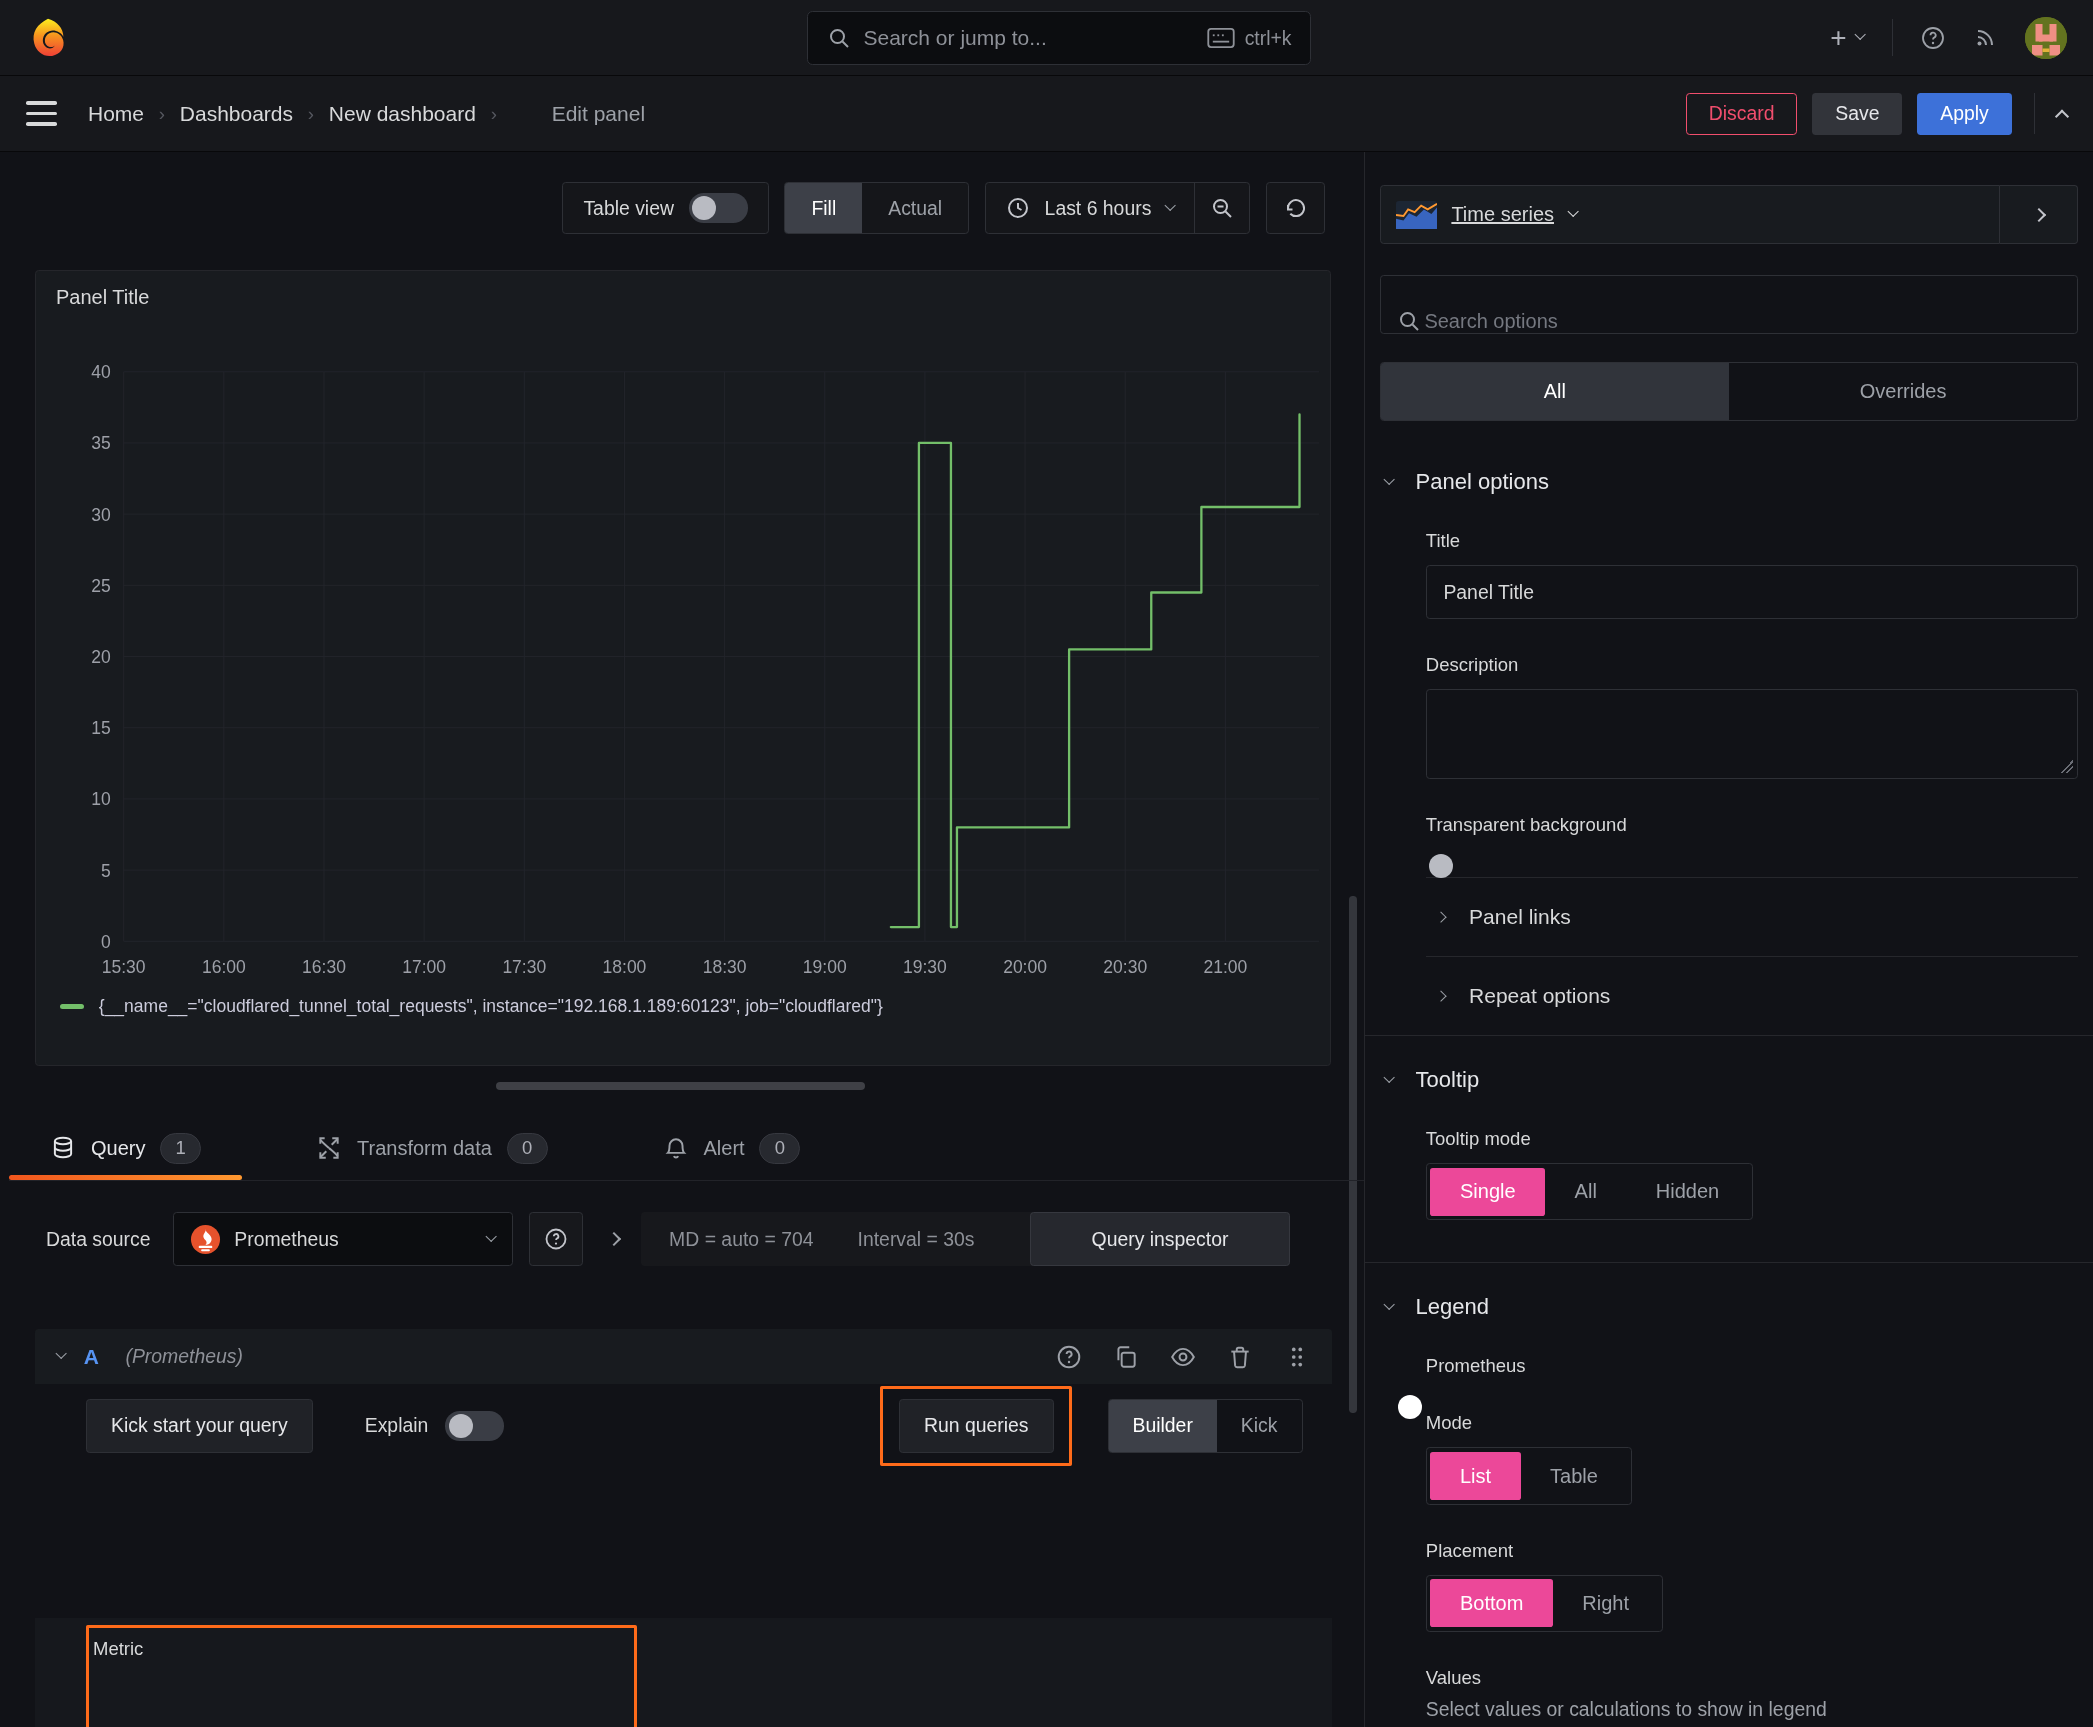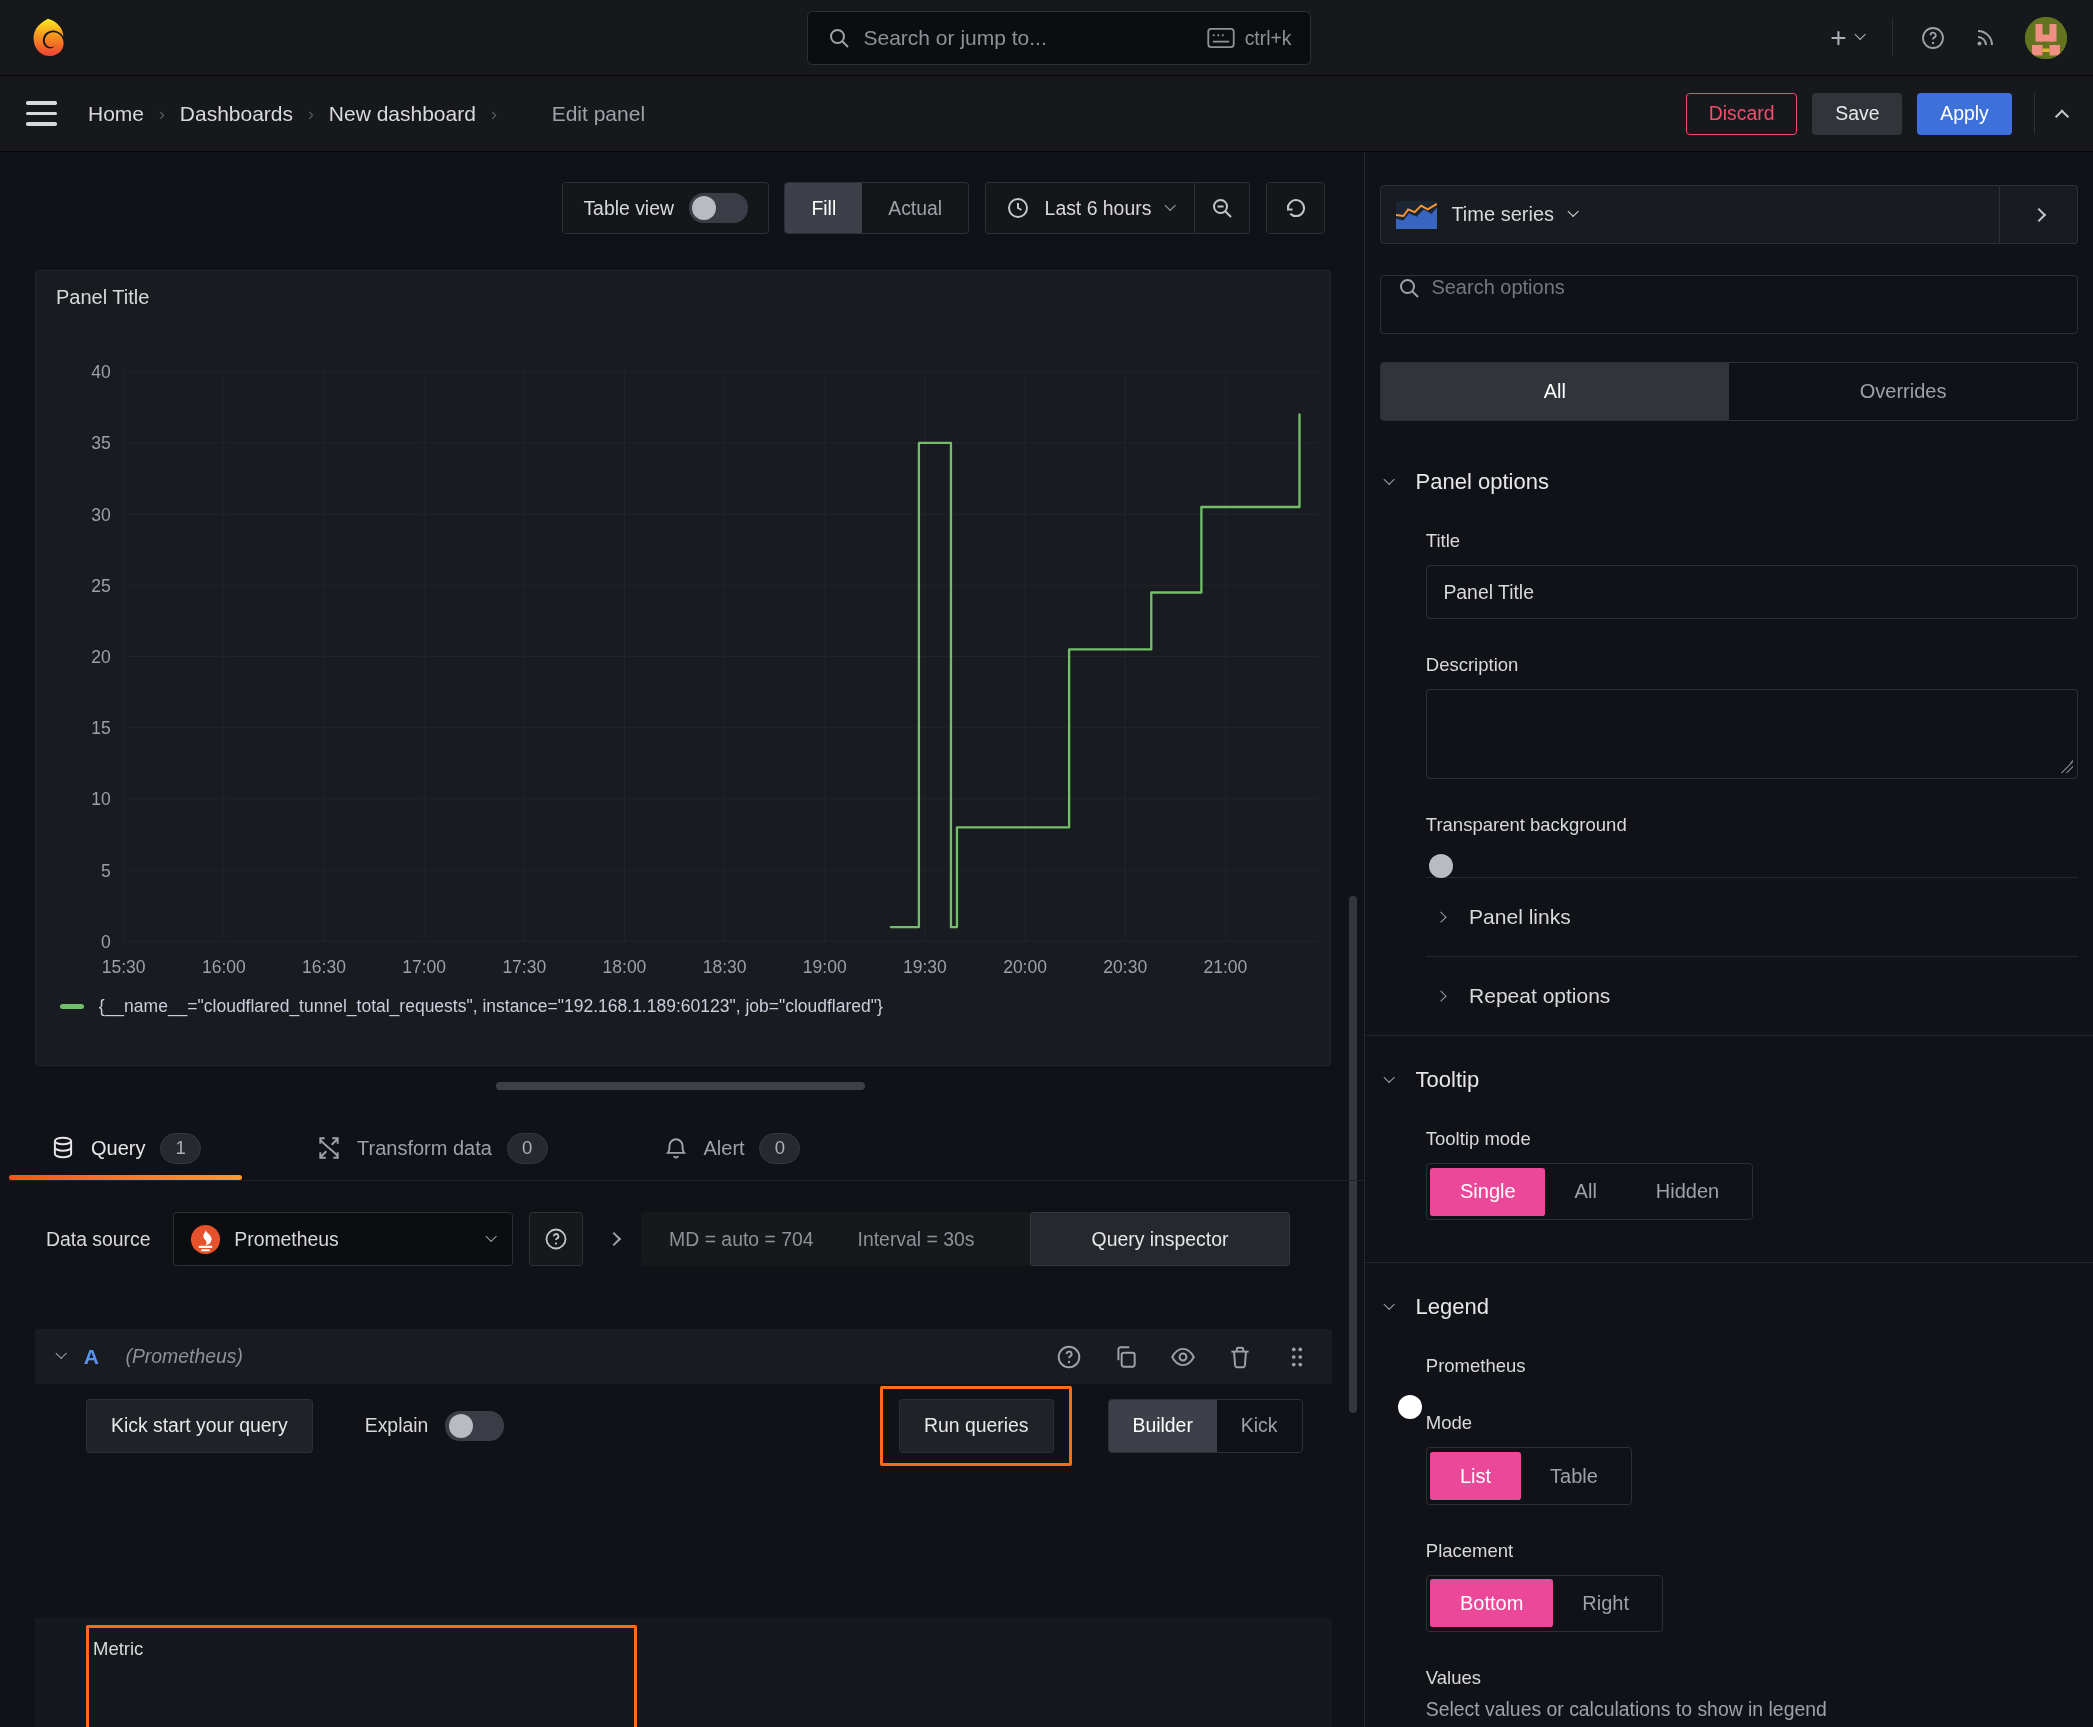--- a/index.html
+++ b/index.html
@@ -121,25 +121,25 @@
   .bc-group { display:flex; border:0.9px solid #2e3036; border-radius:3.7px; overflow:hidden; height:54px; }
   .bc-group .bseg { padding:0 24px; display:flex; align-items:center; font-size:19.4px; color:#9da1a8; cursor:pointer; }
   .bc-group .bseg.active { background:#3d4048; color:#fff; }
   .metric-block { position:absolute; left:0; right:0; top:289px; bottom:0; background:#16181d; }
   .ann-rect2 { position:absolute; left:51px; top:7.4px; width:551px; height:120px; border:3.7px solid #ff6b1a; border-radius:1.8px; pointer-events:none; }
   .m-label { position:absolute; left:58px; top:20px; font-size:18.5px; color:#d8d9da; }
   .m-select { position:absolute; left:58px; top:55px; width:497px; }
   
   .viz-row { display:flex; }
   .viz-select { flex:1; height:59px; background:#181b1f; border:0.9px solid #2e3036; border-radius:3.7px 0 0 3.7px;
-                display:flex; align-items:center; padding:0 14.8px; gap:14.8px; font-size:20px; color:#d8d9da; cursor:pointer; }
+                display:flex; align-items:center; padding:0 14.8px; gap:14.8px; font-size:20px; color:#d8d9da; cursor:pointer;text-decoration:underline; }
   .viz-expand { width:78px; height:59px; border:0.9px solid #2e3036; border-left:none; border-radius:0 3.7px 3.7px 0;
                 background:#181b1f; display:flex; align-items:center; justify-content:center; color:#c3c5cb; cursor:pointer; }
   .sb-search { margin-top:31px; height:59px; background:#111217; border:0.9px solid #2e3036; border-radius:3.7px;
-               display:flex; align-items:flex-start; padding:0 16.6px; gap:10px; }
+               display:flex; align-items:flex-end; padding:0 16.6px; gap:3px; }
   .sb-search .ph { color:#757880; font-size:20px; }
   .radio-group { margin-top:28px; height:59px; border:0.9px solid #2e3036; border-radius:3.7px; display:flex; overflow:hidden; }
   .radio-group .half { flex:1; display:flex; align-items:center; justify-content:center; font-size:20px; color:#9da1a8; cursor:pointer; }
   .radio-group .half.active { background:#31343b; color:#fff; }
   .sect { display:flex; align-items:center; gap:22px; margin-top:48px; font-size:22px; color:#e6e7ea; font-weight:500; padding-left:5.5px; }
   .f-label { margin:35px 0 0 46px; font-size:18.5px; color:#d8d9da; }
   .f-input { margin:13px 0 0 46px; width:calc(100% - 46px); height:54px; background:#111217; border:0.9px solid #2e3036;
              border-radius:3.7px; padding:0 16.6px; font-size:19.4px; color:#d8d9da; font-family:inherit; }
   .f-area { margin:13px 0 0 46px; width:calc(100% - 46px); height:90px; background:#111217; border:0.9px solid #2e3036;
             border-radius:3.7px; position:relative; }

